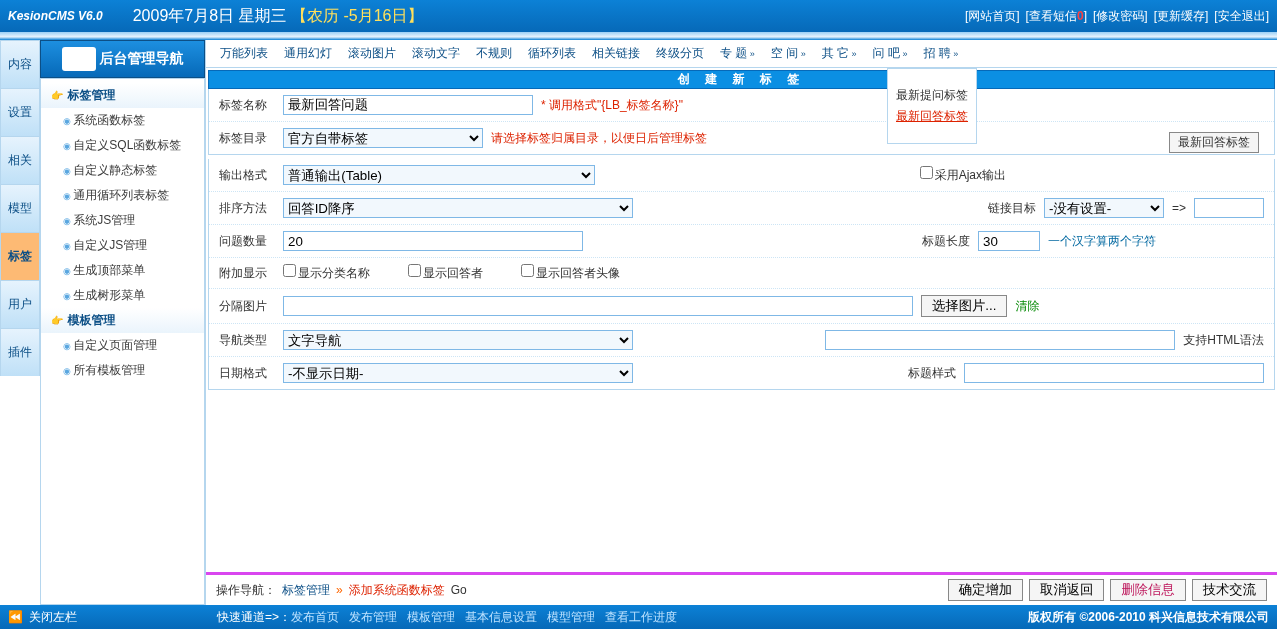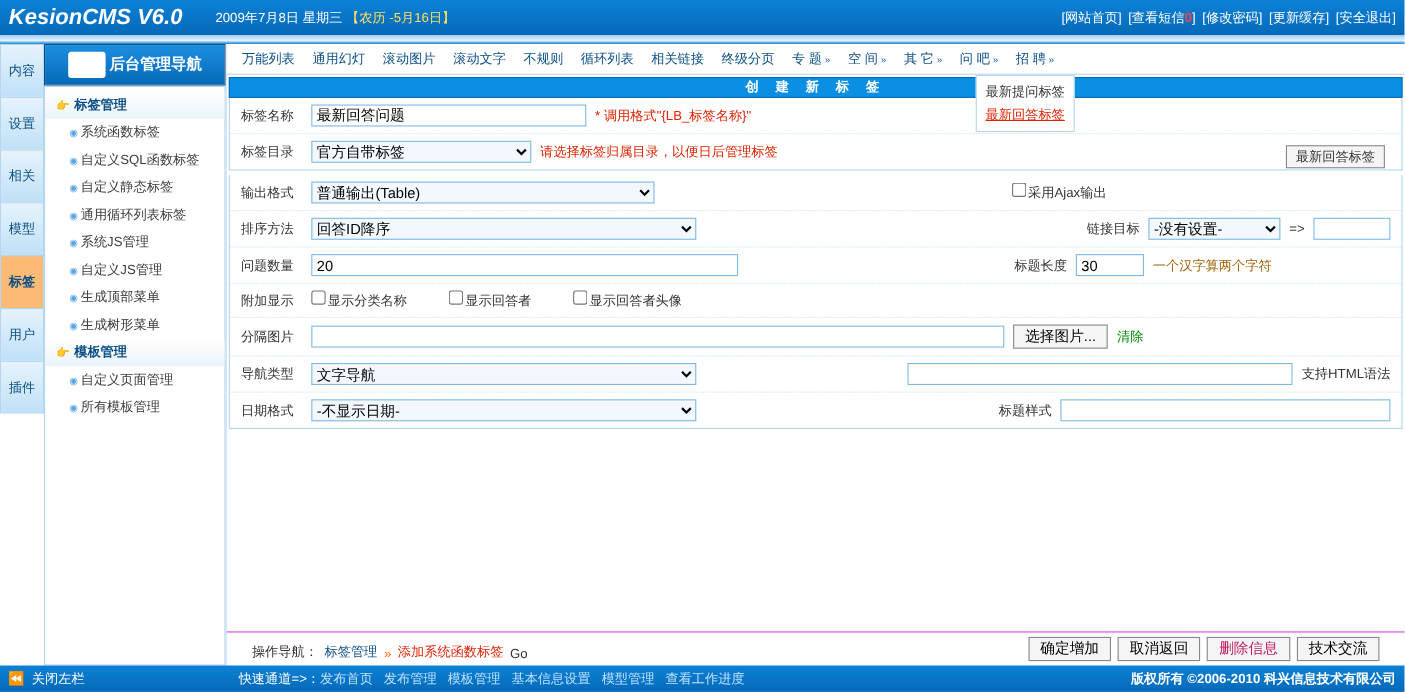--- a/index.html
+++ b/index.html
@@ -1,20 +1,20 @@
 <!DOCTYPE html>
 <html><head>
 <meta charset="utf-8">
 <style>
 * { margin:0; padding:0; box-sizing:border-box; font-family:"Microsoft YaHei",SimSun,Arial,sans-serif; }
 body { background:#fff; font-size:12px; color:#333; overflow:hidden; }
 .root { width:1277px; height:629px; position:relative; display:flex; flex-direction:column; }
 .header { height:32px; background:linear-gradient(#0c81d6,#0669b8); color:#fff; display:flex; align-items:center; padding:0 8px; }
-.logo { font-weight:bold; font-size:20px; font-style:italic; }
-.date { margin-left:30px; font-size:12px; }
+.logo { font-weight:bold; font-size:12px; font-style:italic; }
+.date { margin-left:30px; font-size:16px; }
 .date .lunar { color:#ffe05c; }
 .header .spacer { flex:1; }
 .hlink { color:#fff; margin-left:6px; cursor:pointer; }
 .hlink .z { color:#ff4040; font-weight:bold; }
 .midbar { height:8px; background:linear-gradient(#9cd0f5,#e6f3fd 60%,#0c81d6); }
 .body { flex:1; display:flex; min-height:0; }
 .navcol { width:206px; display:flex; border-right:1px solid #b5d6ee; }
 .ltabs { width:40px; background:#fff; display:flex; flex-direction:column; }
 .lt { border:1px solid #b5d6ee; border-bottom:none; text-align:center; padding:10px 2px; cursor:pointer; background:linear-gradient(#e6f3fd,#bfe0f7); color:#0c4f86; writing-mode:horizontal-tb; min-height:48px; display:flex; flex-direction:column; justify-content:center; }
 .lt.active { background:#fdba74; color:#0c4f86; font-weight:bold; }
@@ -23,38 +23,38 @@
 .navtitle .av { width:34px; height:24px; background:#fff; border-radius:3px; display:inline-block; }
 .menu { background:#fff; border:1px solid #b5d6ee; padding:4px 0; flex:1; }
 .mgroup { padding:4px 10px; font-weight:bold; color:#0c4f86; display:flex; align-items:center; gap:4px; cursor:pointer; background:linear-gradient(#fff,#eaf4fc); }
 .mgroup::before { content:"👉"; font-size:10px; }
 .mitem { padding:4px 22px; color:#3a3a3a; cursor:pointer; }
 .mitem::before { content:"◉ "; color:#5aa7e0; font-size:9px; }
 .main { flex:1; display:flex; flex-direction:column; min-width:0; }
 .mtabs { display:flex; align-items:center; height:28px; border-bottom:1px solid #b5d6ee; background:#fff; padding-left:6px; gap:0px; font-size:12px; position:relative; }
 .mt { padding:0 8px; color:#0c4f86; cursor:pointer; white-space:nowrap; }
 .mt.drop::after { content:" »"; color:#0c4f86; font-size:9px; }
-.pop { position:absolute; top:28px; right:300px; background:#fff; border:1px solid #b5d6ee; padding:4px 8px; }
+.pop { position:absolute; top:28px; right:300px; background:#fff; border:1px solid #b5d6ee; padding:16px 8px; }
 .pop div { padding:2px 0; cursor:pointer; }
 .pop .red { color:#d20; text-decoration:underline; }
 .content { flex:1; padding:2px; overflow:auto; }
 .section-title { background:#0b8fe3; color:#fff; text-align:center; padding:0; font-weight:bold; letter-spacing:6px; border:1px solid #0669b8; }
 .frm { border:1px solid #b5d6ee; border-top:none; }
 .row { display:flex; align-items:center; padding:6px 10px; gap:8px; border-bottom:1px dotted #cde5f5; }
 .row:last-child { border-bottom:none;align-items:center; }
 .lbl { width:56px; color:#333; }
 .txt { border:1px solid #7fb8e6; height:20px; padding:0 4px; }
 .sel { border:1px solid #7fb8e6; height:20px; background:#f2f8fd; }
 .note-r { color:#d20; }
-.note-b { color:#a16207; }
+.note-b { color:#0369a1; }
 .floatbtn { position:absolute; right:18px; top:132px; border:1px solid #888; padding:1px 8px; background:#f5f5f5; cursor:pointer; }
 .cb { margin-right:2px; }
 .radio-g { display:flex; gap:12px; align-items:center; }
 .btn { border:1px solid #888; padding:1px 10px; background:#f5f5f5; cursor:pointer; }
-.breadcrumb { border-top:1px solid #d946ef; padding:4px 23px; display:flex; align-items:flex-end; gap:6px; }
+.breadcrumb { border-top:3px solid #d946ef; padding:4px 10px; display:flex; align-items:center; gap:6px; }
 .breadcrumb .arrow { color:#f60; }
 .breadcrumb .txt2 { color:#0c4f86; }
 .breadcrumb .red { color:#d20; }
 .breadcrumb .sp { flex:1; }
 .footer { height:24px; background:linear-gradient(#0c81d6,#0669b8); color:#fff; display:flex; align-items:center; padding:0 8px; }
 .footer .sp { flex:1; }
 .footer a { color:#bde2ff; margin-right:10px; cursor:pointer; }
 .green { color:#080; }
 </style>
 </head>
@@ -161,21 +161,21 @@
           <span class="lbl">排序方法</span>
           <select class="sel" style="width:350px"><option>回答ID降序</option></select>
           <span style="flex:1"></span>
           <span>链接目标</span>
           <select class="sel" style="width:120px"><option>-没有设置-</option></select>
           <span>=&gt;</span>
           <input class="txt" style="width: 70px;">
         </div>
         <div class="row">
           <span class="lbl">问题数量</span>
-          <input class="txt" style="width: 388px;" value="20">
+          <input class="txt" style="width: 300px;" value="20">
           <span style="flex:1"></span>
           <span>标题长度</span>
           <input class="txt" style="width: 62px;" value="30">
           <span class="note-b">一个汉字算两个字符</span>
           <span style="width:100px"></span>
         </div>
         <div class="row">
           <span class="lbl">附加显示</span>
           <label><input type="checkbox" class="cb" style=""><span>显示分类名称</span></label>
           <label style="margin-left:30px"><input type="checkbox" class="cb" style=""><span>显示回答者</span></label>

